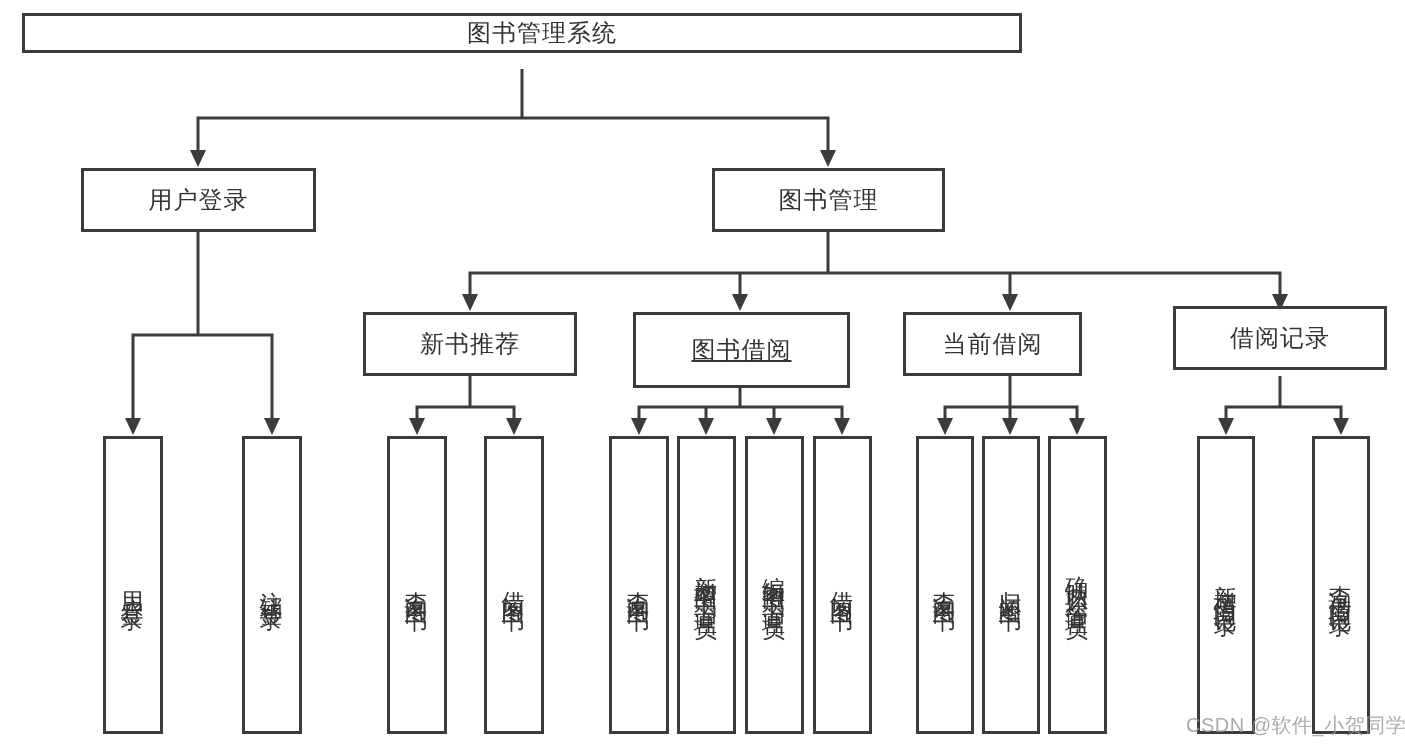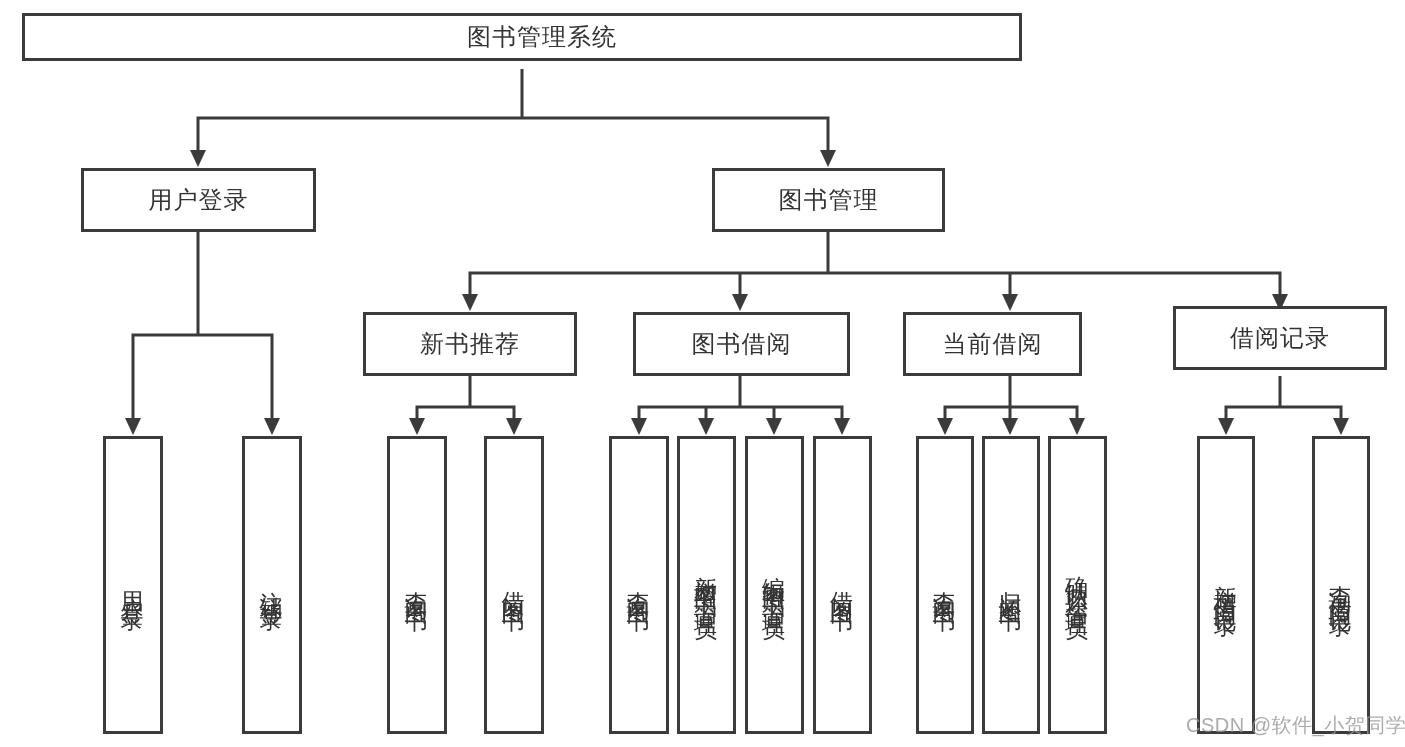--- a/index.html
+++ b/index.html
@@ -79,27 +79,27 @@
       <polygon points="766,418 782,418 774,435"></polygon>
       <polygon points="834,418 850,418 842,435"></polygon>
       <polygon points="937,418 953,418 945,435"></polygon>
       <polygon points="1002,418 1018,418 1010,435"></polygon>
       <polygon points="1069,418 1085,418 1077,435"></polygon>
       <polygon points="1218,418 1234,418 1226,435"></polygon>
       <polygon points="1333,418 1349,418 1341,435"></polygon>
     </g>
   </svg>
 
-  <div class="node" style="left:22px; top:13px; width:1000px; height:48px;padding-left:40px;">图书管理系统</div>
+  <div class="node" style="left:22px; top:13px; width:1000px; height:40px;padding-left:40px;">图书管理系统</div>
 
   <div class="node" style="left:81px; top:168px; width:235px; height:64px;">用户登录</div>
   <div class="node" style="left:363px; top:312px; width:214px; height:64px;">新书推荐</div>
 
   <div class="node" style="left:712px; top:168px; width:233px; height:64px;">图书管理</div>
-  <div class="node" style="left:633px; top:312px; width:217px; height:64px;">图书借阅</div>
+  <div class="node" style="left:633px; top:312px; width:217px; height:76px;text-decoration:underline;">图书借阅</div>
   <div class="node" style="left:903px; top:312px; width:179px; height:64px;">当前借阅</div>
   <div class="node" style="left:1173px; top:306px; width:214px; height:64px;">借阅记录</div>
 
   <div class="node vnode" style="left:103px; top:436px; width:60px; height:298px;">用户登录</div>
   <div class="node vnode" style="left:242px; top:436px; width:60px; height:298px;">注销登录</div>
 
   <div class="node vnode" style="left:387px; top:436px; width:60px; height:298px;">查询图书</div>
   <div class="node vnode" style="left:484px; top:436px; width:60px; height:298px;">借阅图书</div>
 
   <div class="node vnode" style="left:609px; top:436px; width:60px; height:298px;">查询图书</div>

